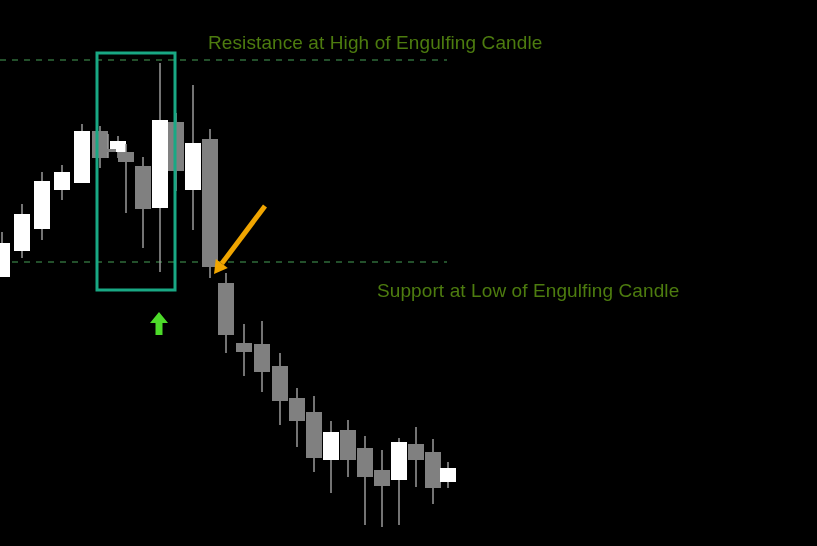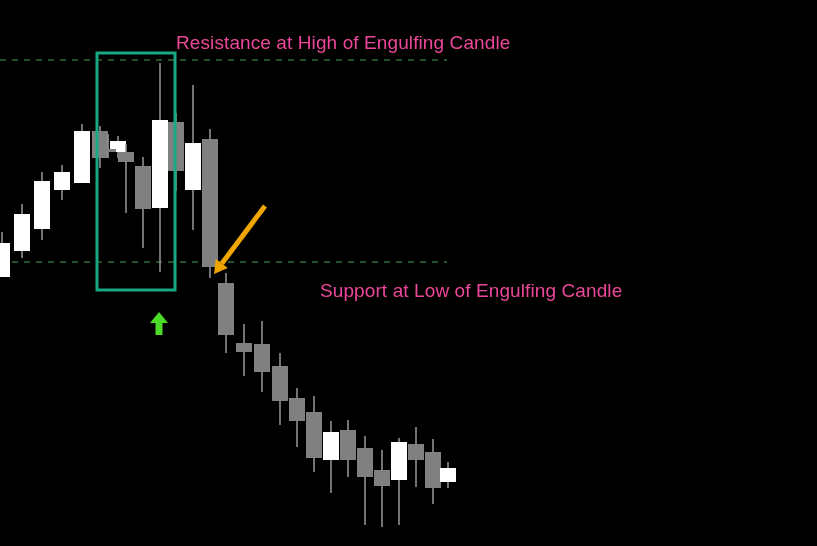--- a/index.html
+++ b/index.html
@@ -18,37 +18,38 @@
   #chart-svg {
     position: absolute;
     left: 0;
     top: 0;
     width: 817px;
     height: 546px;
     display: block;
   }
   .annotation-text {
     position: absolute;
-    color: #ec4899;
+    color: #4d7c0f;
     font-family: "Liberation Sans", sans-serif;
     font-size: 19px;
     line-height: 25px;
     white-space: pre;
     letter-spacing: 0.1px;
+    margin-left: 32px;
   }
   #ann-resistance {
     left: 176px;
     top: 30px;
   }
   #ann-breakout {
     left: 266px;
     top: 176px;
   }
   #ann-support {
-    left: 320px;
+    left: 345px;
     top: 278px;
   }
 </style>
 </head>
 <body>
 
 <div id="screen">
 
   <svg id="chart-svg" viewBox="0 0 817 546" xmlns="http://www.w3.org/2000/svg">
     <rect x="0" y="0" width="817" height="546" fill="#000000"></rect>

